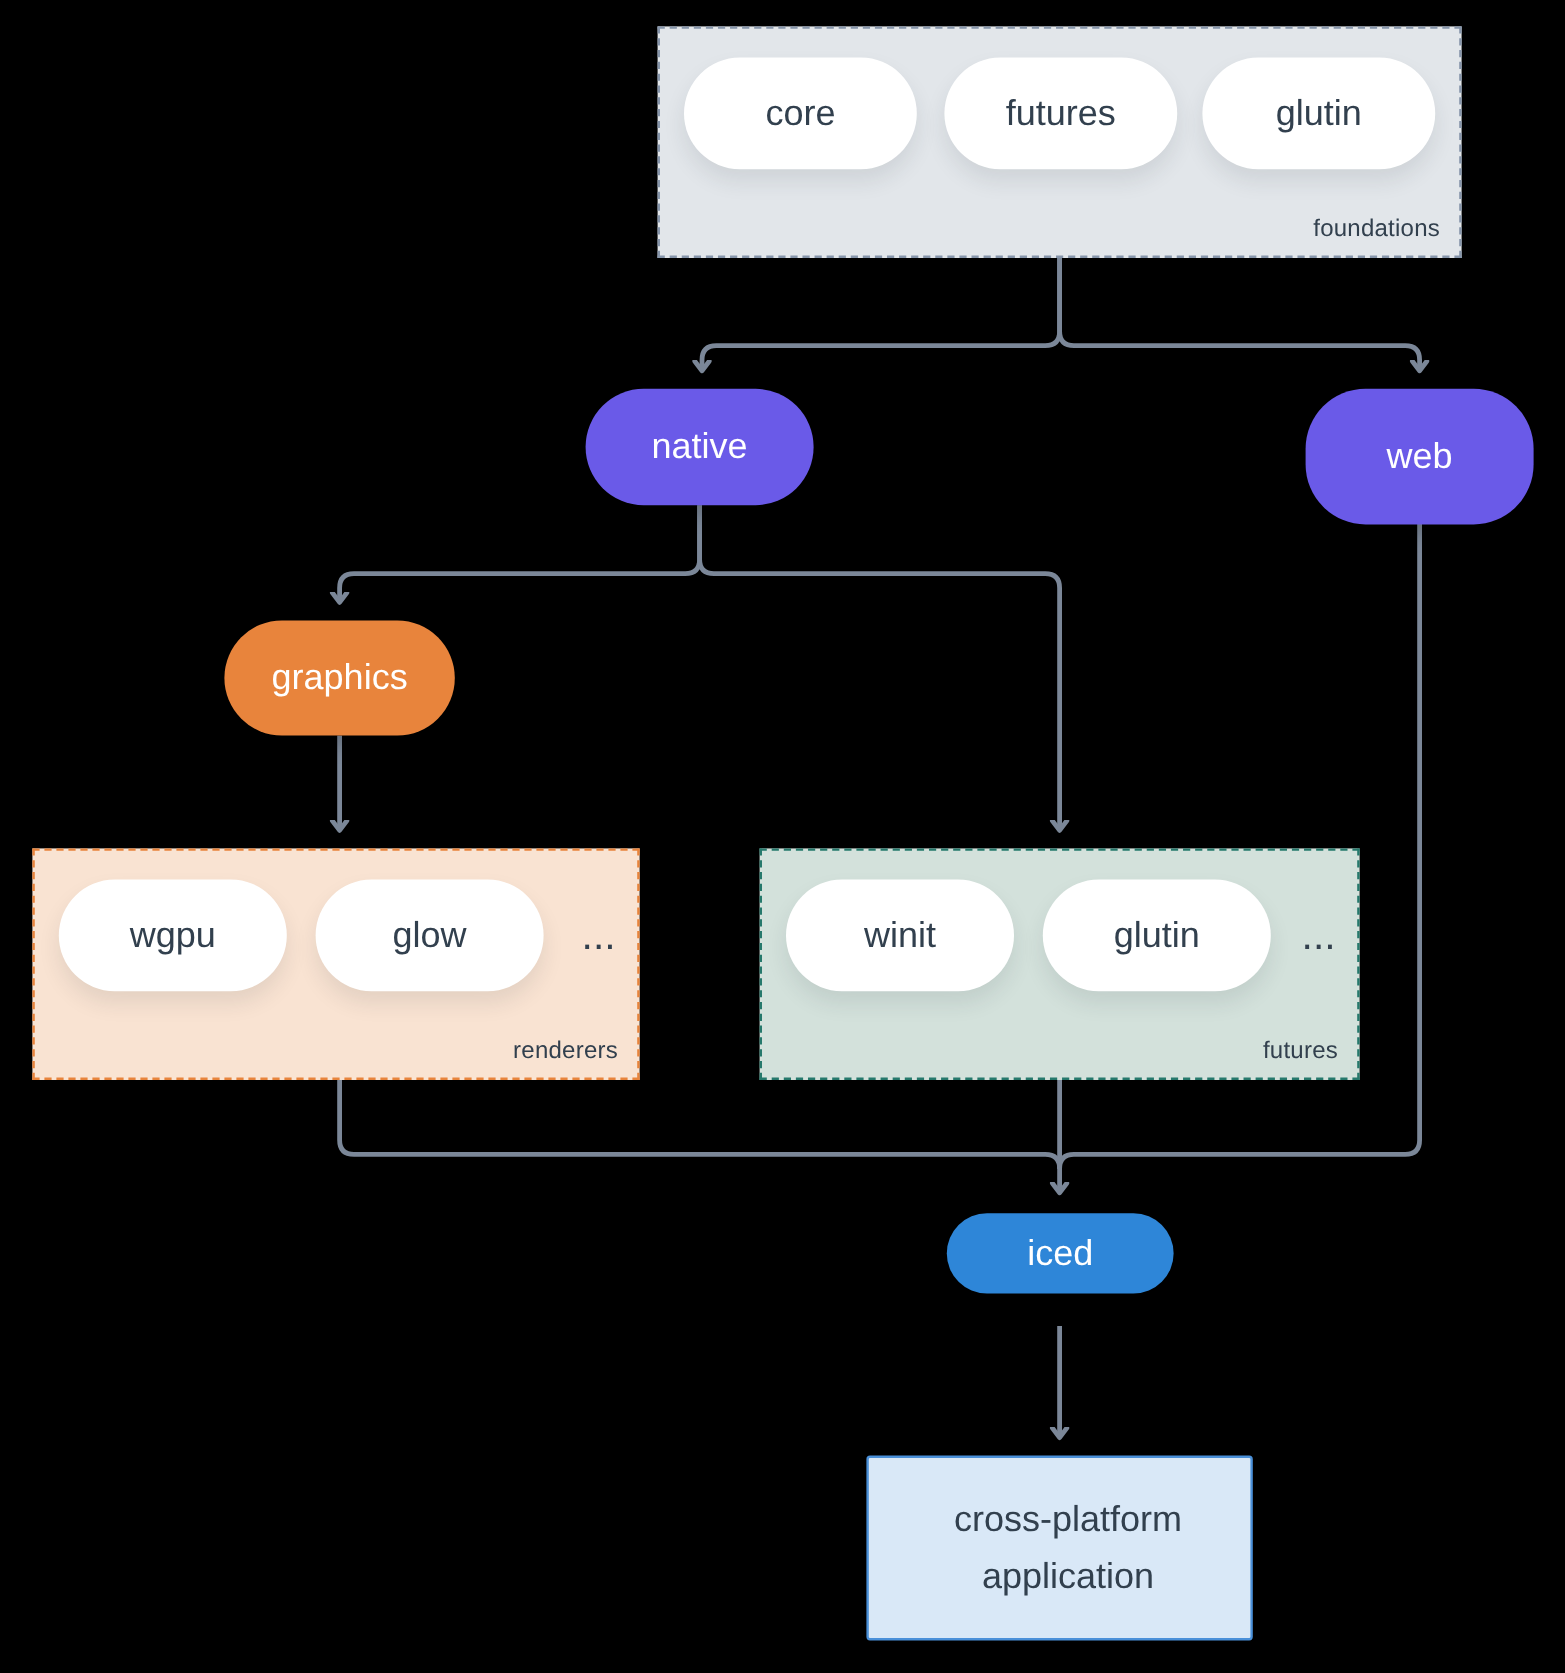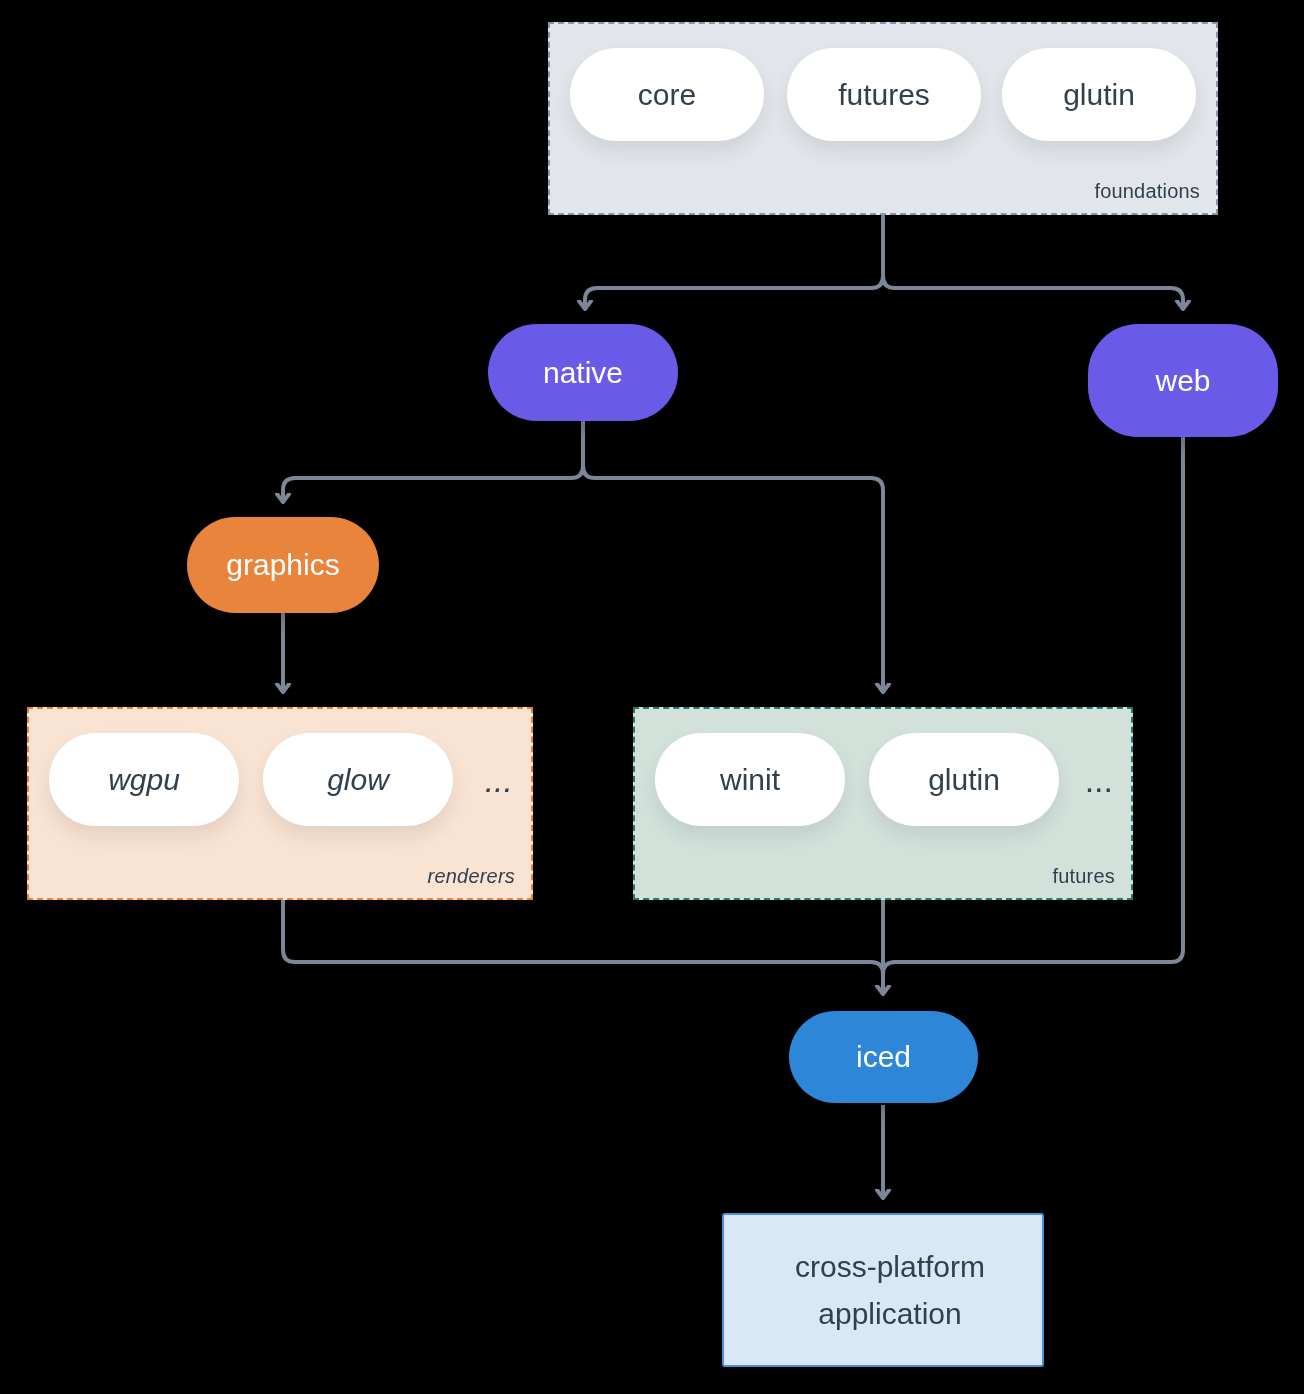--- a/index.html
+++ b/index.html
@@ -9,21 +9,21 @@
     height: 1394px;
     background: #000;
     font-family: "Liberation Sans", sans-serif;
     overflow: hidden;
   }
   svg.connectors { position: absolute; left: 0; top: 0; width: 1304px; height: 1394px; }
   svg.connectors path { stroke: #7b8798; stroke-width: 4; fill: none; }
 
   .groupbox { position: absolute; border: 2px dashed; box-sizing: border-box; }
   .gb-foundations { left: 548px; top: 22px; width: 670px; height: 193px; background: #e2e6ea; border-color: #8796ab; }
-  .gb-renderers  { left: 27px;  top: 707px; width: 506px; height: 193px; background: #f9e3d2; border-color: #e8843c; font-style: italic; }
+  .gb-renderers  { left: 27px;  top: 707px; width: 506px; height: 193px; background: #f9e3d2; border-color: #e8843c; }
   .gb-shells     { left: 633px; top: 707px; width: 500px; height: 193px; background: #d3e1db; border-color: #26796c; }
   .group-label {
     position: absolute; right: 16px; bottom: 10px;
     font-size: 20px; color: #32404e; letter-spacing: 0.2px;
   }
 
   .pill {
     position: absolute;
     display: flex; align-items: center; justify-content: center;
     border-radius: 50px;
@@ -46,21 +46,21 @@
   .gb-shells    .p2 { left: 234px; top: 24px; width: 190px; }
   .ellipsis {
     position: absolute; right: 18px; top: 52px;
     font-size: 34px; color: #32404e;
   }
 
   
   .n-native   { left: 488px;  top: 324px;  width: 190px; height: 97px; background: #6a5ae8; }
   .n-web      { left: 1088px; top: 324px;  width: 190px; height: 113px; background: #6a5ae8; }
   .n-graphics { left: 187px;  top: 517px;  width: 192px; height: 96px; background: #e8843c; }
-  .n-iced     { left: 789px;  top: 1011px; width: 189px; height: 92px; background: #2e86d8; }
+  .n-iced     { left: 789px;  top: 1011px; width: 189px; height: 67px; background: #2e86d8; }
 
   .app-box {
     position: absolute; left: 722px; top: 1213px; width: 322px; height: 154px;
     box-sizing: border-box;
     background: #d9e8f7; border: 2px solid #4a90d9; border-radius: 3px;
     display: flex; flex-direction: column; align-items: center; justify-content: center;
     color: #32404e; font-size: 30px; line-height: 47px; padding-left: 14px;
   }
 </style>
 </head>

